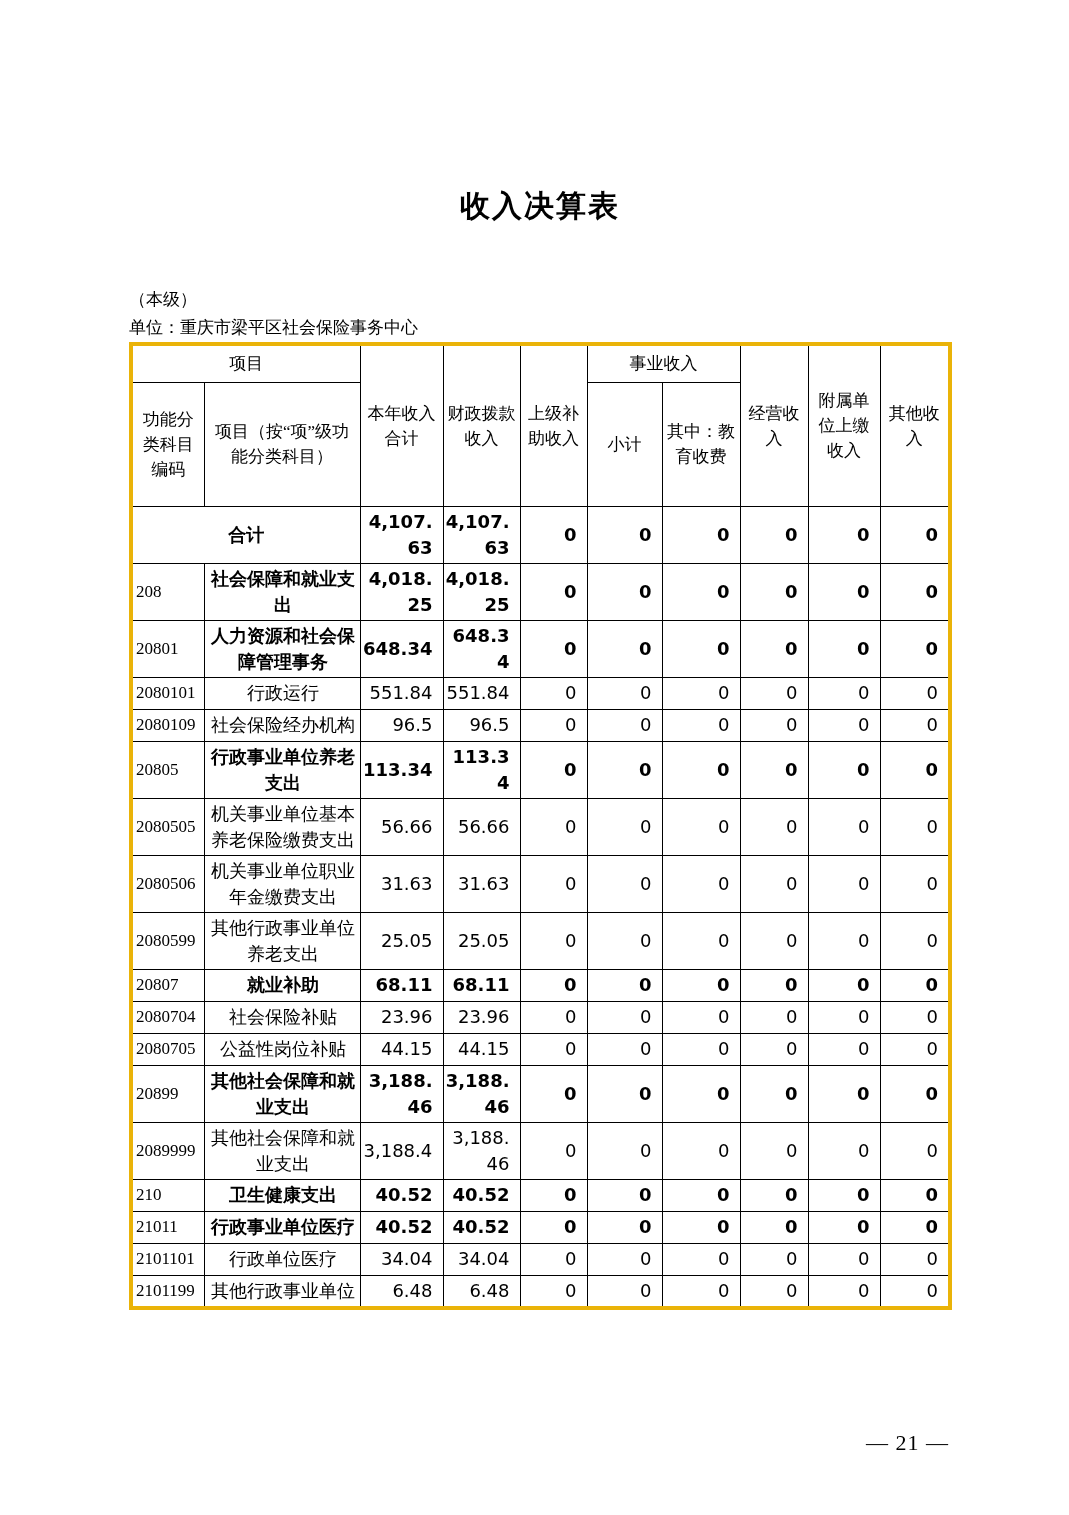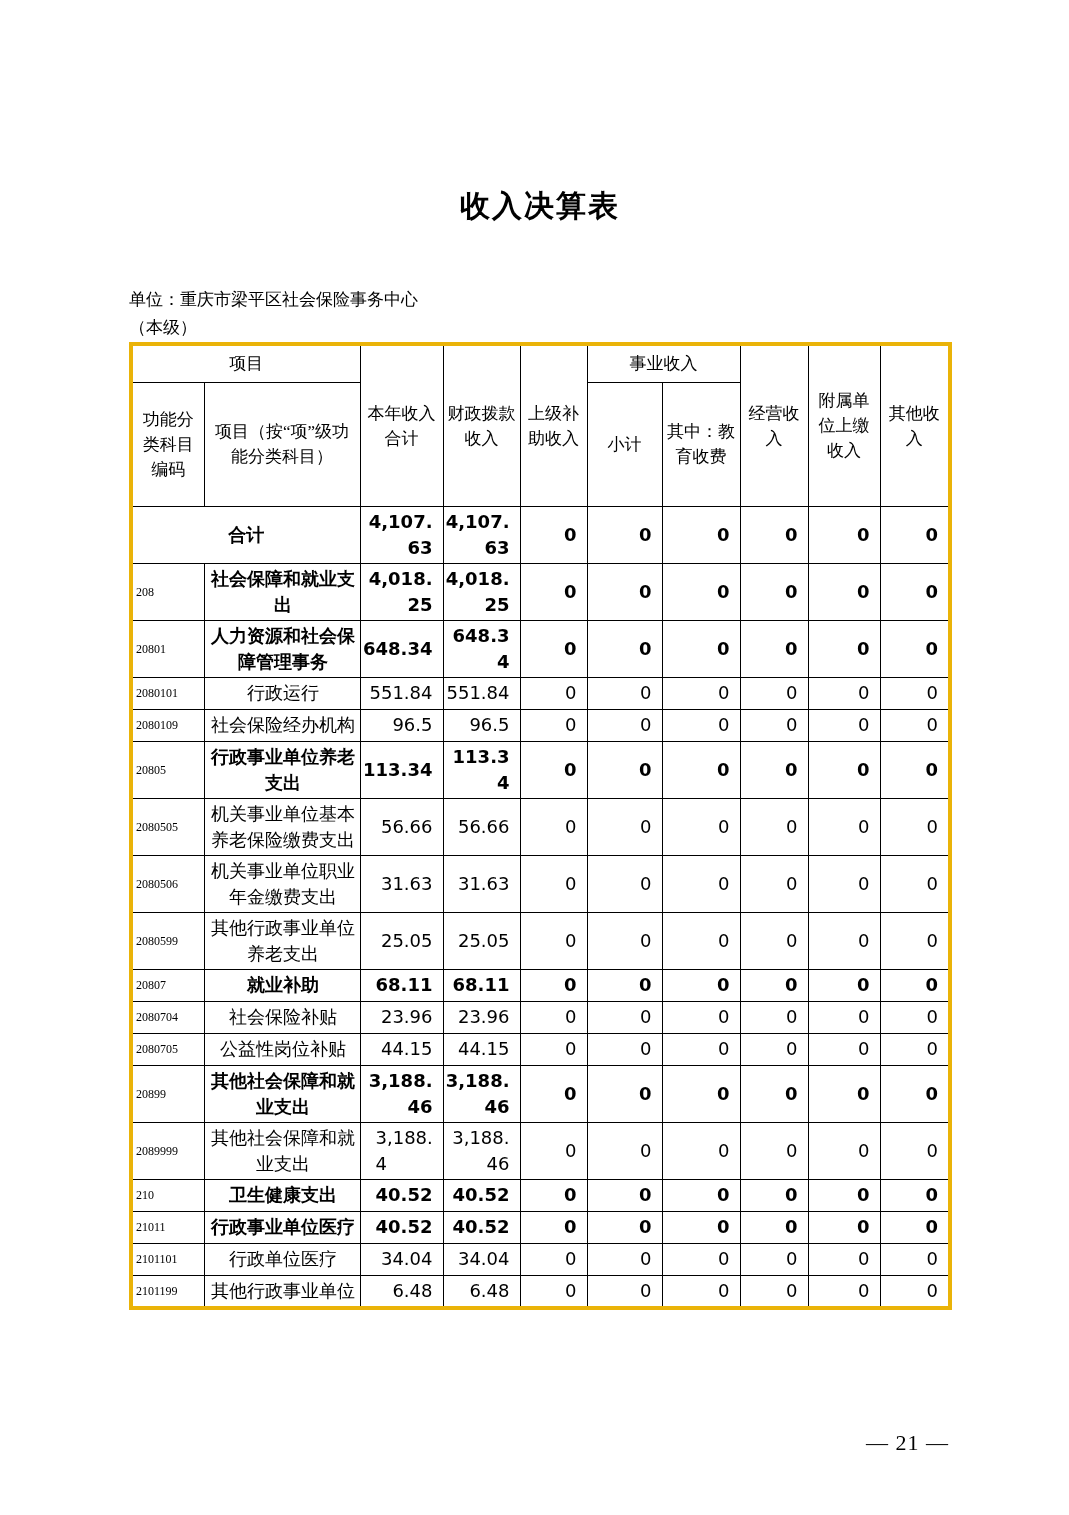--- a/index.html
+++ b/index.html
@@ -48,60 +48,60 @@
     font-size:17px;
     text-align:center;
     vertical-align:middle;
     line-height:25px;
   }
   .fiscal thead tr.hrow-1{height:38px;}
   .fiscal thead tr.hrow-2{height:124px;}
   .fiscal tbody tr{height:32px;}
   .fiscal td{vertical-align:middle;line-height:26px;}
   td.code{
-    font-size:12px;
+    font-size:17px;
     text-align:left;
     padding-left:3px;
     font-family:"Liberation Serif","DejaVu Serif",serif;
   }
   td.name{
     font-size:18px;
     text-align:center;
     padding-left:4px;
     padding-right:2px;
   }
   td.num{
     font-size:18px;
     text-align:right;
     padding-right:10px;
     font-family:"DejaVu Sans","Liberation Sans",sans-serif;
   }
   tr.bold td.name, tr.bold td.num, td.merged-name{font-weight:bold;}
   td.merged-name{text-align:center;font-size:18px;}
   td.fk-top{vertical-align:top;}
-  td.num-left{text-align:left;padding-left:15px;padding-right:2px;}
+  td.num-left{text-align:left;padding-left:3px;padding-right:2px;}
   .page-footer{
     position:absolute;
     right:120px;top:1430px;
     font-size:22px;
     letter-spacing:1px;
   }
 </style>
 </head>
 <body>
 
 <div class="page">
   <div class="sheet">
 
     <div class="doc-title">收入决算表</div>
 
     <div class="meta">
       <div class="meta-left">
+        <div>（本级）</div>
         <div>单位：重庆市梁平区社会保险事务中心</div>
-        <div>（本级）</div>
       </div>
     </div>
 
     <table class="fiscal">
       <colgroup>
         <col style="width:73px">
           <col style="width:156px">
           <col style="width:83px">
         <col style="width:77px">
           <col style="width:67px">

